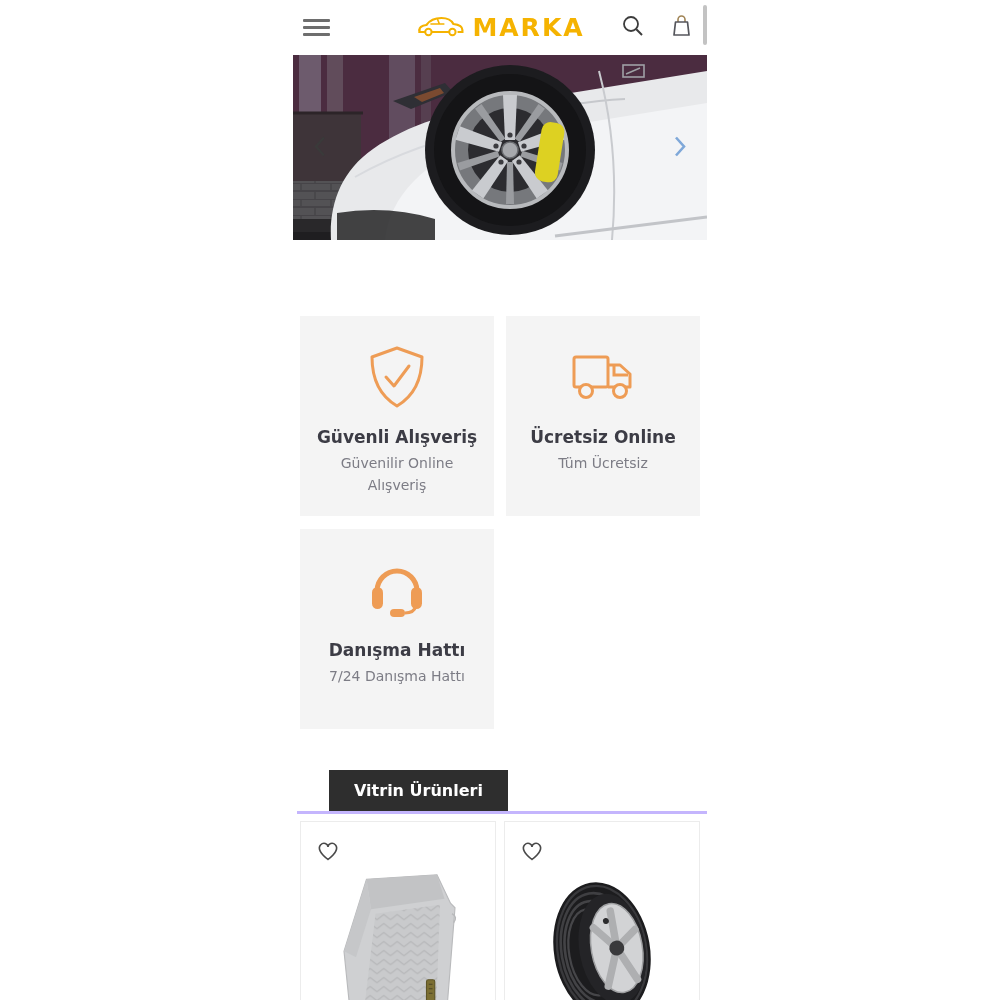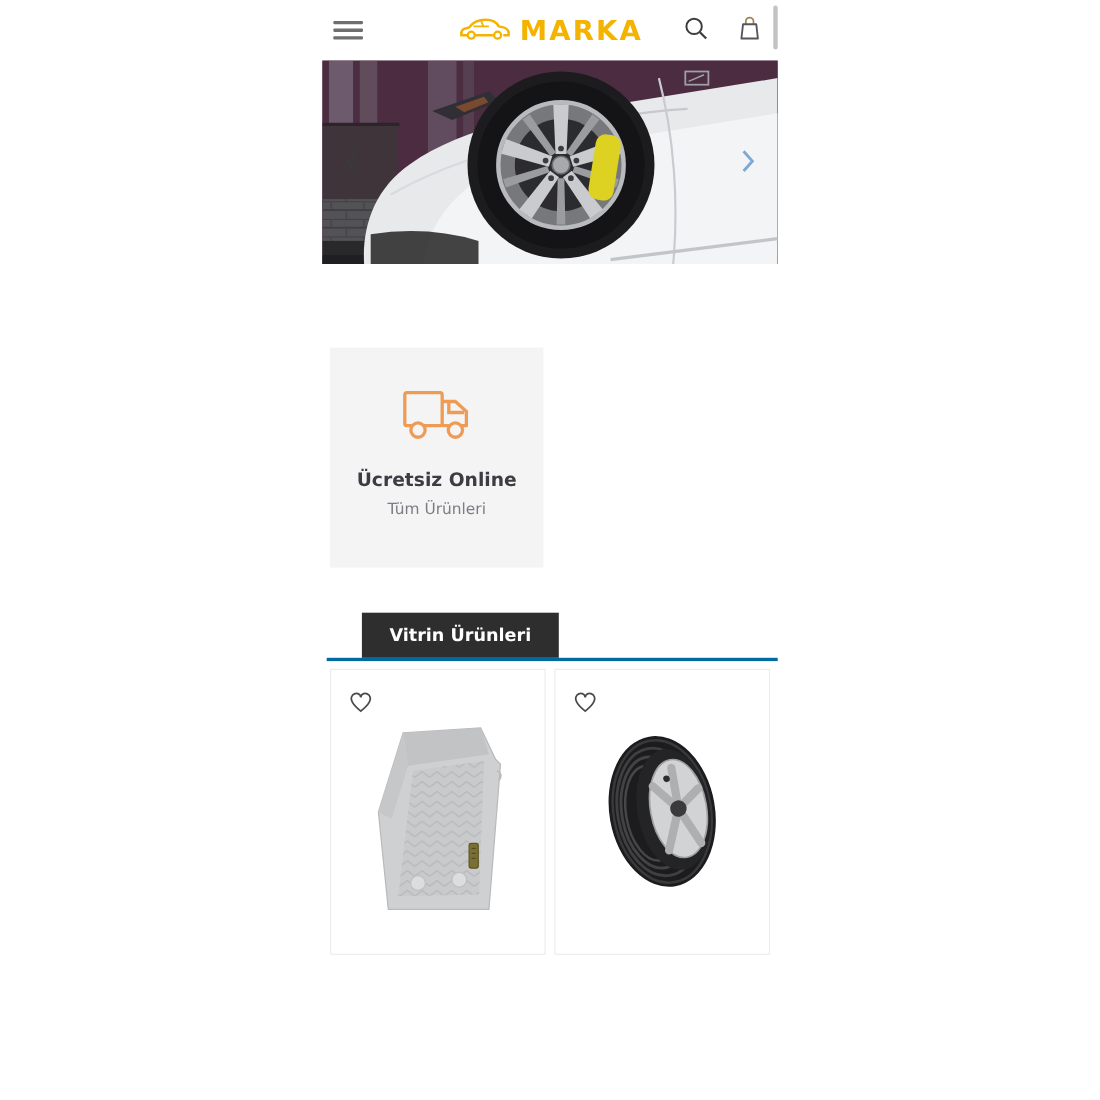--- a/index.html
+++ b/index.html
@@ -29,21 +29,21 @@
 
   
   .features { margin-top:76px; padding:0 7px; display:grid; grid-template-columns:1fr 1fr; gap:13px 12px; }
   .feature-card { background:#f4f4f4; height:200px; text-align:center; padding-top:27px; }
   .feature-icon { height:68px; display:flex; align-items:center; justify-content:center; }
   .feature-title { margin-top:16px; font-size:17px; font-weight:bold; color:#3c3c45; }
   .feature-sub { margin-top:6px; padding:0 14px; font-size:14px; line-height:1.55; color:#7c7c85; }
 
   
   .showcase { margin-top:41px; }
-  .tab-row { margin-left:4px; border-bottom:3px solid #0369a1; display:flex;padding-left:32px; }
+  .tab-row { margin-left:4px; border-bottom:3px solid #c4b5fd; display:flex;padding-left:32px; }
   .showcase-tab { background:#2e2e2e; color:#fff; height:41px; padding:0 25px; display:flex;
     align-items:center; font-weight:bold; font-size:16px; cursor:pointer; }
   .products { margin-top:7px; padding:0 7px; display:grid; grid-template-columns:1fr 1fr; gap:8px; }
   .product-card { background:#fff; border:1px solid #ececec; height:260px; position:relative; padding-top:44px;
     display:flex; justify-content:center; }
   .wishlist-btn { position:absolute; left:15px; top:18px; background:none; border:none; cursor:pointer; }
 </style>
 </head>
 <body>
 
@@ -170,36 +170,59 @@
       <span>
         <svg width="22" height="30" viewBox="0 0 22 30" fill="none">
           <polyline points="7,6 15,15 7,24" stroke="#7FA8D9" stroke-width="2.6" fill="none"></polyline>
         </svg>
       </span>
     </button>
   </section>
 
   <section class="features">
 
+    <div class="feature-card">
+      <div class="feature-icon">
+        <svg width="62" height="66" viewBox="0 0 62 66" fill="none">
+          <path d="M31 4 L56 13 C56 36 48 52 31 62 C14 52 6 36 6 13 Z" stroke="#EE9C55" stroke-width="3" stroke-linejoin="round"></path>
+          <polyline points="20,33 28,42 43,22" stroke="#EE9C55" stroke-width="3" stroke-linecap="round" stroke-linejoin="round" fill="none"></polyline>
+        </svg>
+      </div>
+      <h3 class="feature-title">Güvenli Alışveriş</h3>
+      <p class="feature-sub">Güvenilir Online Alışveriş</p>
+    </div>
 
     <div class="feature-card">
       <div class="feature-icon">
         <svg width="66" height="52" viewBox="0 0 66 52" fill="none">
           <rect x="4" y="6" width="34" height="30" rx="2" stroke="#EE9C55" stroke-width="3" stroke-linejoin="round"></rect>
           <path d="M38 14 h12 l10 9 v13 h-22" stroke="#EE9C55" stroke-width="3" stroke-linejoin="round" fill="none"></path>
           <path d="M44 14 v10 h14" stroke="#EE9C55" stroke-width="3" fill="none"></path>
           <circle cx="16" cy="40" r="6.5" stroke="#EE9C55" stroke-width="3" fill="#f4f4f4"></circle>
           <circle cx="50" cy="40" r="6.5" stroke="#EE9C55" stroke-width="3" fill="#f4f4f4"></circle>
         </svg>
       </div>
       <h3 class="feature-title">Ücretsiz Online</h3>
-      <p class="feature-sub">Tüm Ürünleri</p>
-    </div>
-
-
+      <p class="feature-sub">Tüm Ücretsiz</p>
+    </div>
+
+
+    <div class="feature-card">
+      <div class="feature-icon">
+        <svg width="66" height="58" viewBox="0 0 66 58" fill="none">
+          <path d="M13 30 a20 20 0 0 1 40 0" stroke="#EE9C55" stroke-width="5" fill="none"></path>
+          <rect x="8" y="26" width="11" height="22" rx="5.5" fill="#EE9C55"></rect>
+          <rect x="47" y="26" width="11" height="22" rx="5.5" fill="#EE9C55"></rect>
+          <rect x="26" y="48" width="15" height="8" rx="4" fill="#EE9C55"></rect>
+          <path d="M41 52 q9 0 11,-7" stroke="#EE9C55" stroke-width="3" fill="none"></path>
+        </svg>
+      </div>
+      <h3 class="feature-title">Danışma Hattı</h3>
+      <p class="feature-sub">7/24 Danışma Hattı</p>
+    </div>
   </section>
 
   <section class="showcase">
     <div class="tab-row">
       <div class="showcase-tab">
         <span>Vitrin Ürünleri</span>
       </div>
     </div>
 
     <div class="products">

